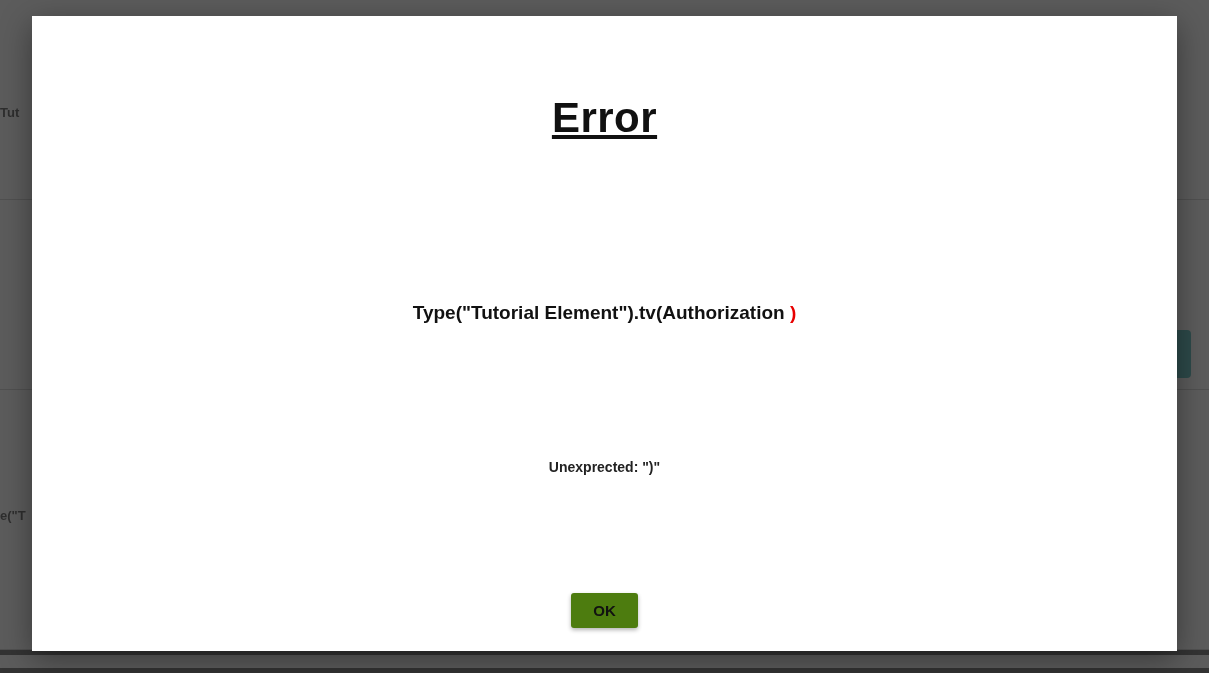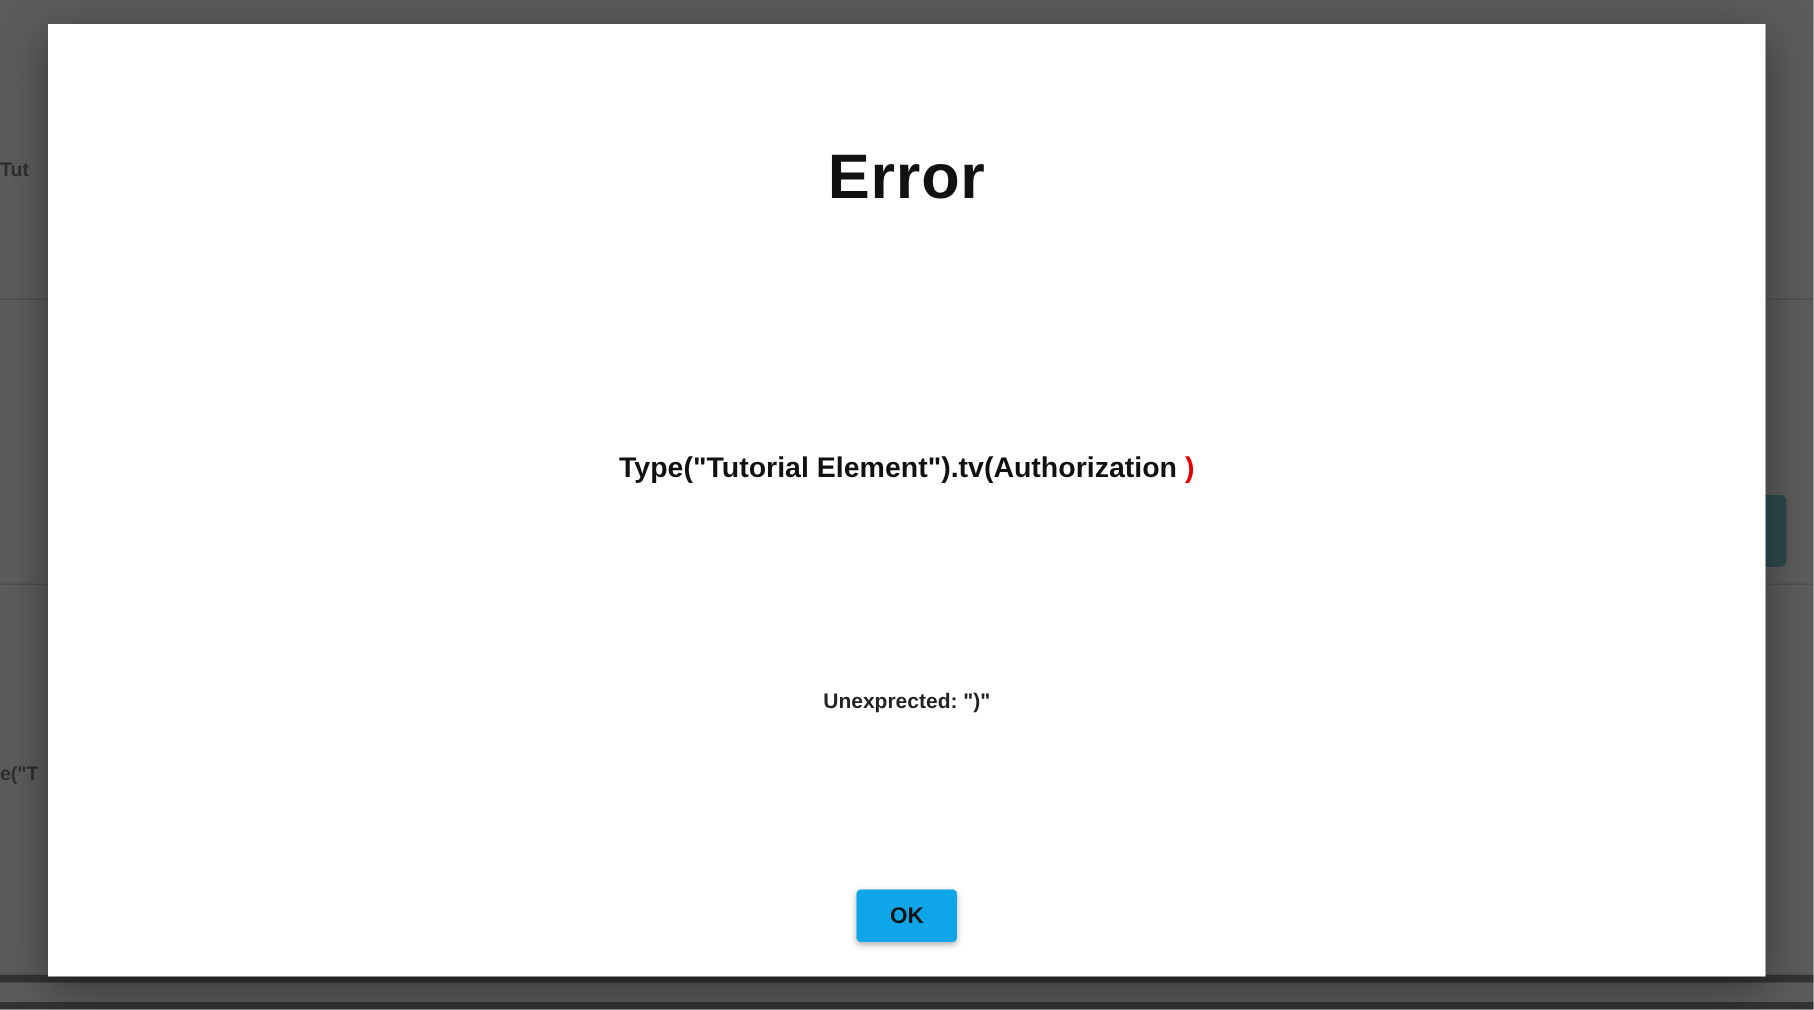--- a/index.html
+++ b/index.html
@@ -40,20 +40,21 @@
     flex-direction: column;
     align-items: center;
     padding-top: 78px;
   }
 
   .modal-title {
     font-size: 42px;
     font-weight: 700;
     color: #111;
     letter-spacing: 0.5px;
+    text-decoration: underline;
   }
 
   .expr-block {
     margin-top: 160px;
     font-size: 19px;
     font-weight: 700;
     color: #111;
     text-align: center;
   }
   .expr-error-token {
@@ -64,21 +65,21 @@
   .error-msg {
     margin-top: 135px;
     font-size: 14px;
     font-weight: 600;
     color: #222;
     text-align: center;
   }
 
   .ok-button {
     margin-top: 118px;
-    background: #0ea5e9;
+    background: #4d7c0f;
     color: #111;
     font-weight: 700;
     font-size: 15px;
     border: none;
     padding: 9px 22px;
     border-radius: 3px;
     cursor: pointer;
     box-shadow: 0 2px 4px rgba(0,0,0,0.3);
   }
 </style>

